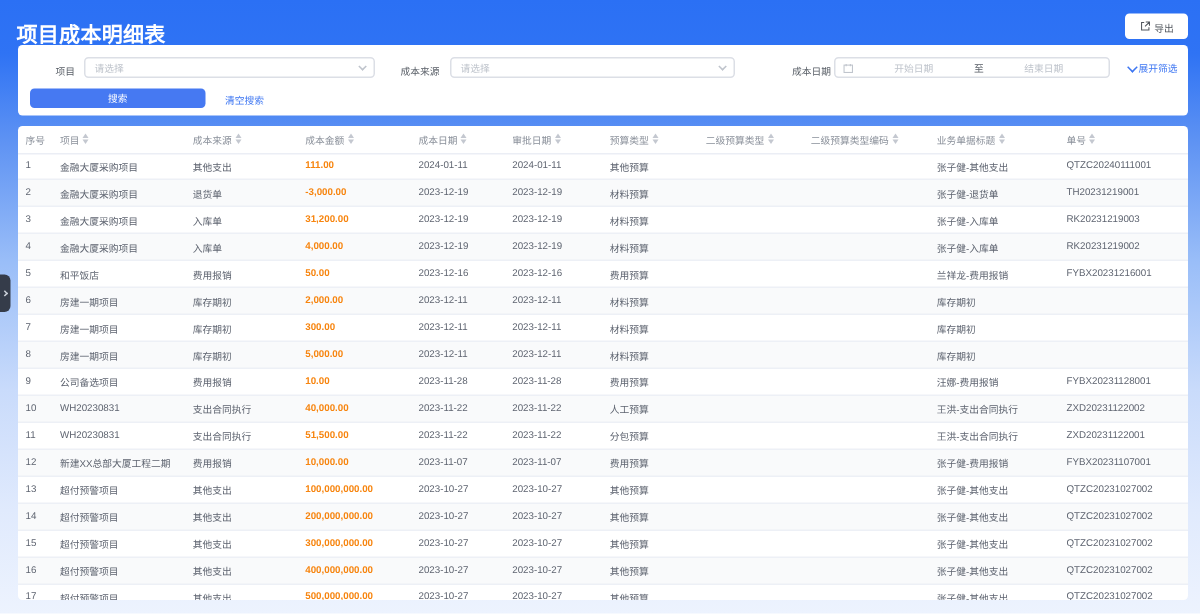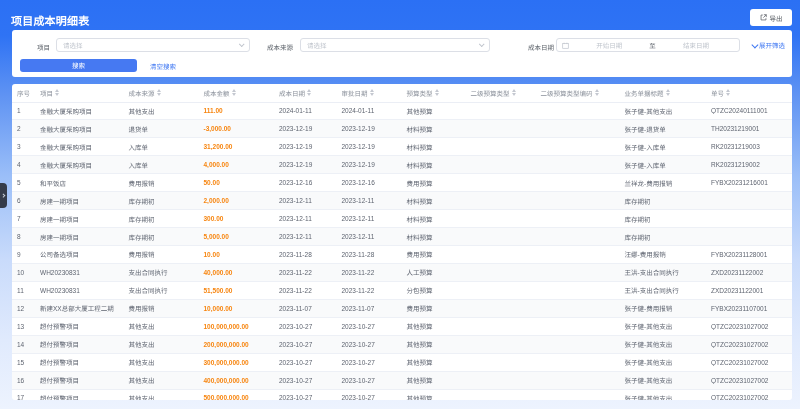--- a/index.html
+++ b/index.html
@@ -7,21 +7,21 @@
   body {
     font-family:"Liberation Sans", sans-serif;
     position:relative;
     background:linear-gradient(180deg,
       #2B70F4 0px, #2F73F4 36px, #5F93F3 95px, #9ABEF8 175px,
       #C9DBFB 260px, #E0EAFD 340px, #EDF3FE 409px);
   }
   .topbar { position:absolute; left:0; top:0; width:100%; height:30px; }
   .page-title {
     position:absolute; left:11px; top:11.5px;
-    font-size:11px; font-weight:700; color:#FFFFFF; letter-spacing:0.2px;
+    font-size:14px; font-weight:700; color:#FFFFFF; letter-spacing:0.2px;
   }
   .export-btn {
     position:absolute; right:8px; top:9px; width:42px; height:17px;
     background:#FFFFFF; border-radius:3px; border:none;
     display:flex; align-items:center; justify-content:center; gap:3px;
     font-size:6.5px; color:#51565D; cursor:pointer;
     font-family:inherit;
   }
   .export-btn svg { display:block; }
 

